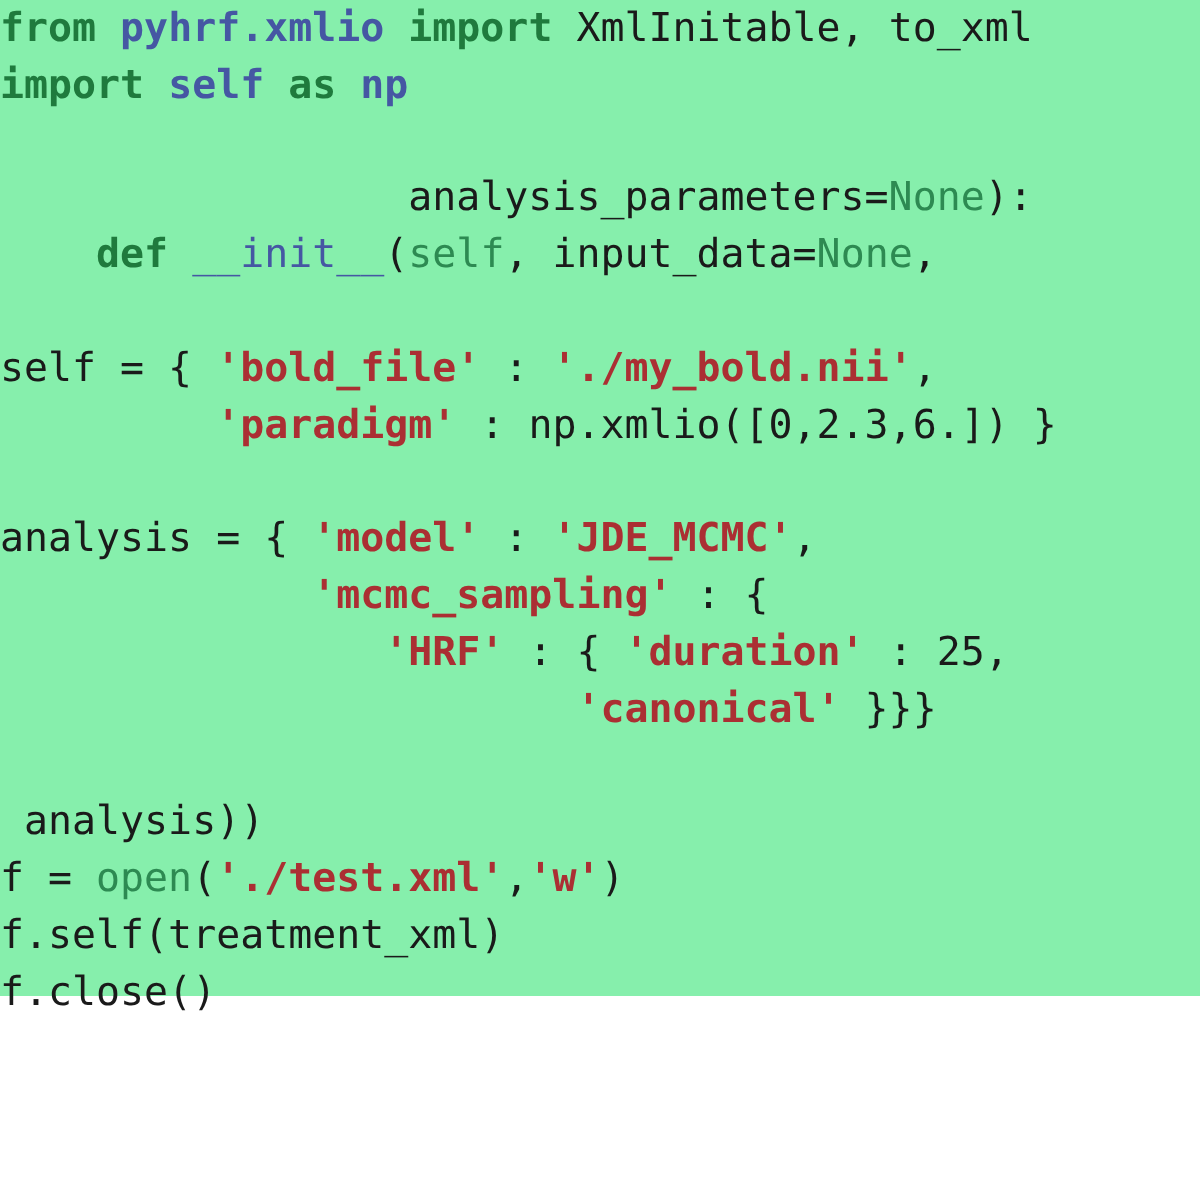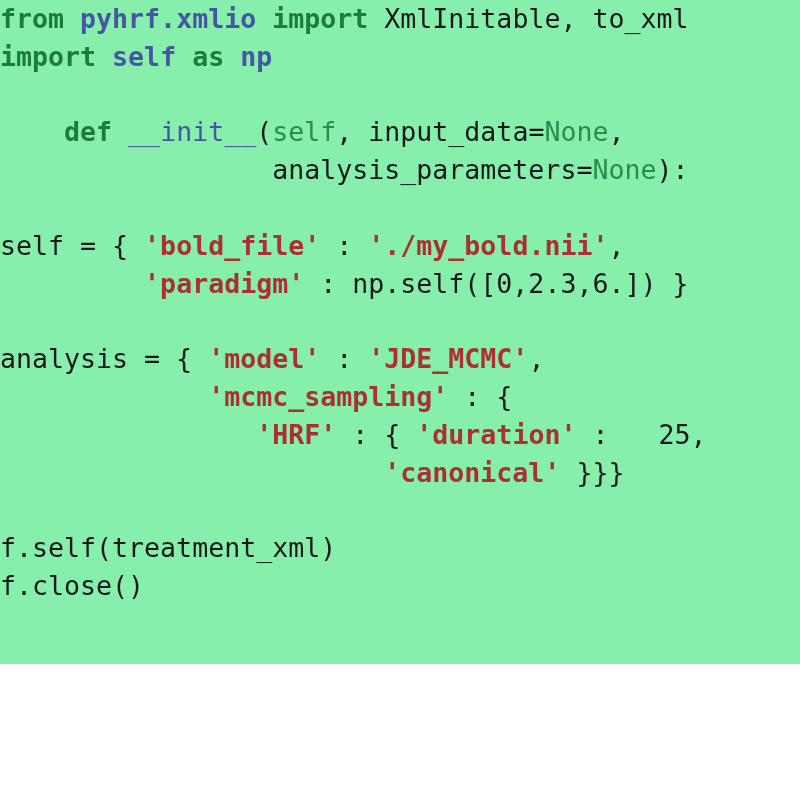--- a/index.html
+++ b/index.html
@@ -36,35 +36,37 @@
   .code-line.blank {
     height: 37.8px;
   }
   
   .tok-kw      { color: #1f7a3d; font-weight: 700; }   
   .tok-mod     { color: #4557a3; font-weight: 700; }   
   .tok-fn      { color: #4557a3; font-weight: 400; }   
   .tok-builtin { color: #2d8a52; font-weight: 400; }   
   .tok-str     { color: #ab2f33; font-weight: 700; }   
   .tok-plain   { color: #1a1a1a; font-weight: 400; }
-  .tok-num     { color: #1a1a1a; font-weight: 400; margin-left: 34px; }
+  .tok-num     { color: #1a1a1a; font-weight: 400; }
 </style>
 </head>
 <body>
 
 <div id="code-listing">
     <div class="code-line"><span class="tok-kw">from</span><span class="tok-plain"> </span><span class="tok-mod">pyhrf.xmlio</span><span class="tok-plain"> </span><span class="tok-kw">import</span><span class="tok-plain"> XmlInitable, to_xml</span></div>
     <div class="code-line"><span class="tok-kw">import</span><span class="tok-plain"> </span><span class="tok-mod">self</span><span class="tok-plain"> </span><span class="tok-kw">as</span><span class="tok-plain"> </span><span class="tok-mod">np</span></div>
     <div class="code-line blank"></div>
+    <div class="code-line"><span class="tok-plain">                 analysis_parameters=</span><span class="tok-builtin">None</span><span class="tok-plain">):</span></div>
     <div class="code-line"><span class="tok-plain">    </span><span class="tok-kw">def</span><span class="tok-plain"> </span><span class="tok-fn">__init__</span><span class="tok-plain">(</span><span class="tok-builtin">self</span><span class="tok-plain">, input_data=</span><span class="tok-builtin">None</span><span class="tok-plain">,</span></div>
-    <div class="code-line"><span class="tok-plain">                 analysis_parameters=</span><span class="tok-builtin">None</span><span class="tok-plain">):</span></div>
     <div class="code-line blank"></div>
     <div class="code-line"><span class="tok-plain">self = { </span><span class="tok-str">'bold_file'</span><span class="tok-plain"> : </span><span class="tok-str">'./my_bold.nii'</span><span class="tok-plain">,</span></div>
-    <div class="code-line"><span class="tok-plain">         </span><span class="tok-str">'paradigm'</span><span class="tok-plain"> : np.self([0,2.3,6.]) }</span></div>
+    <div class="code-line"><span class="tok-plain">         </span><span class="tok-str">'paradigm'</span><span class="tok-plain"> : np.xmlio([0,2.3,6.]) }</span></div>
     <div class="code-line blank"></div>
     <div class="code-line"><span class="tok-plain">analysis = { </span><span class="tok-str">'model'</span><span class="tok-plain"> : </span><span class="tok-str">'JDE_MCMC'</span><span class="tok-plain">,</span></div>
     <div class="code-line"><span class="tok-plain">             </span><span class="tok-str">'mcmc_sampling'</span><span class="tok-plain"> : {</span></div>
     <div class="code-line"><span class="tok-plain">                </span><span class="tok-str">'HRF'</span><span class="tok-plain"> : { </span><span class="tok-str">'duration'</span><span class="tok-plain"> : </span><span class="tok-num">25</span><span class="tok-plain">,</span></div>
     <div class="code-line"><span class="tok-plain">                        </span><span class="tok-str">'canonical'</span><span class="tok-plain"> }}}</span></div>
     <div class="code-line blank"></div>
+    <div class="code-line"><span class="tok-plain"> analysis))</span></div>
+    <div class="code-line"><span class="tok-plain">f = </span><span class="tok-builtin">open</span><span class="tok-plain">(</span><span class="tok-str">'./test.xml'</span><span class="tok-plain">,</span><span class="tok-str">'w'</span><span class="tok-plain">)</span></div>
     <div class="code-line"><span class="tok-plain">f.self(treatment_xml)</span></div>
     <div class="code-line"><span class="tok-plain">f.close()</span></div>
   </div>
 
 </body></html>

